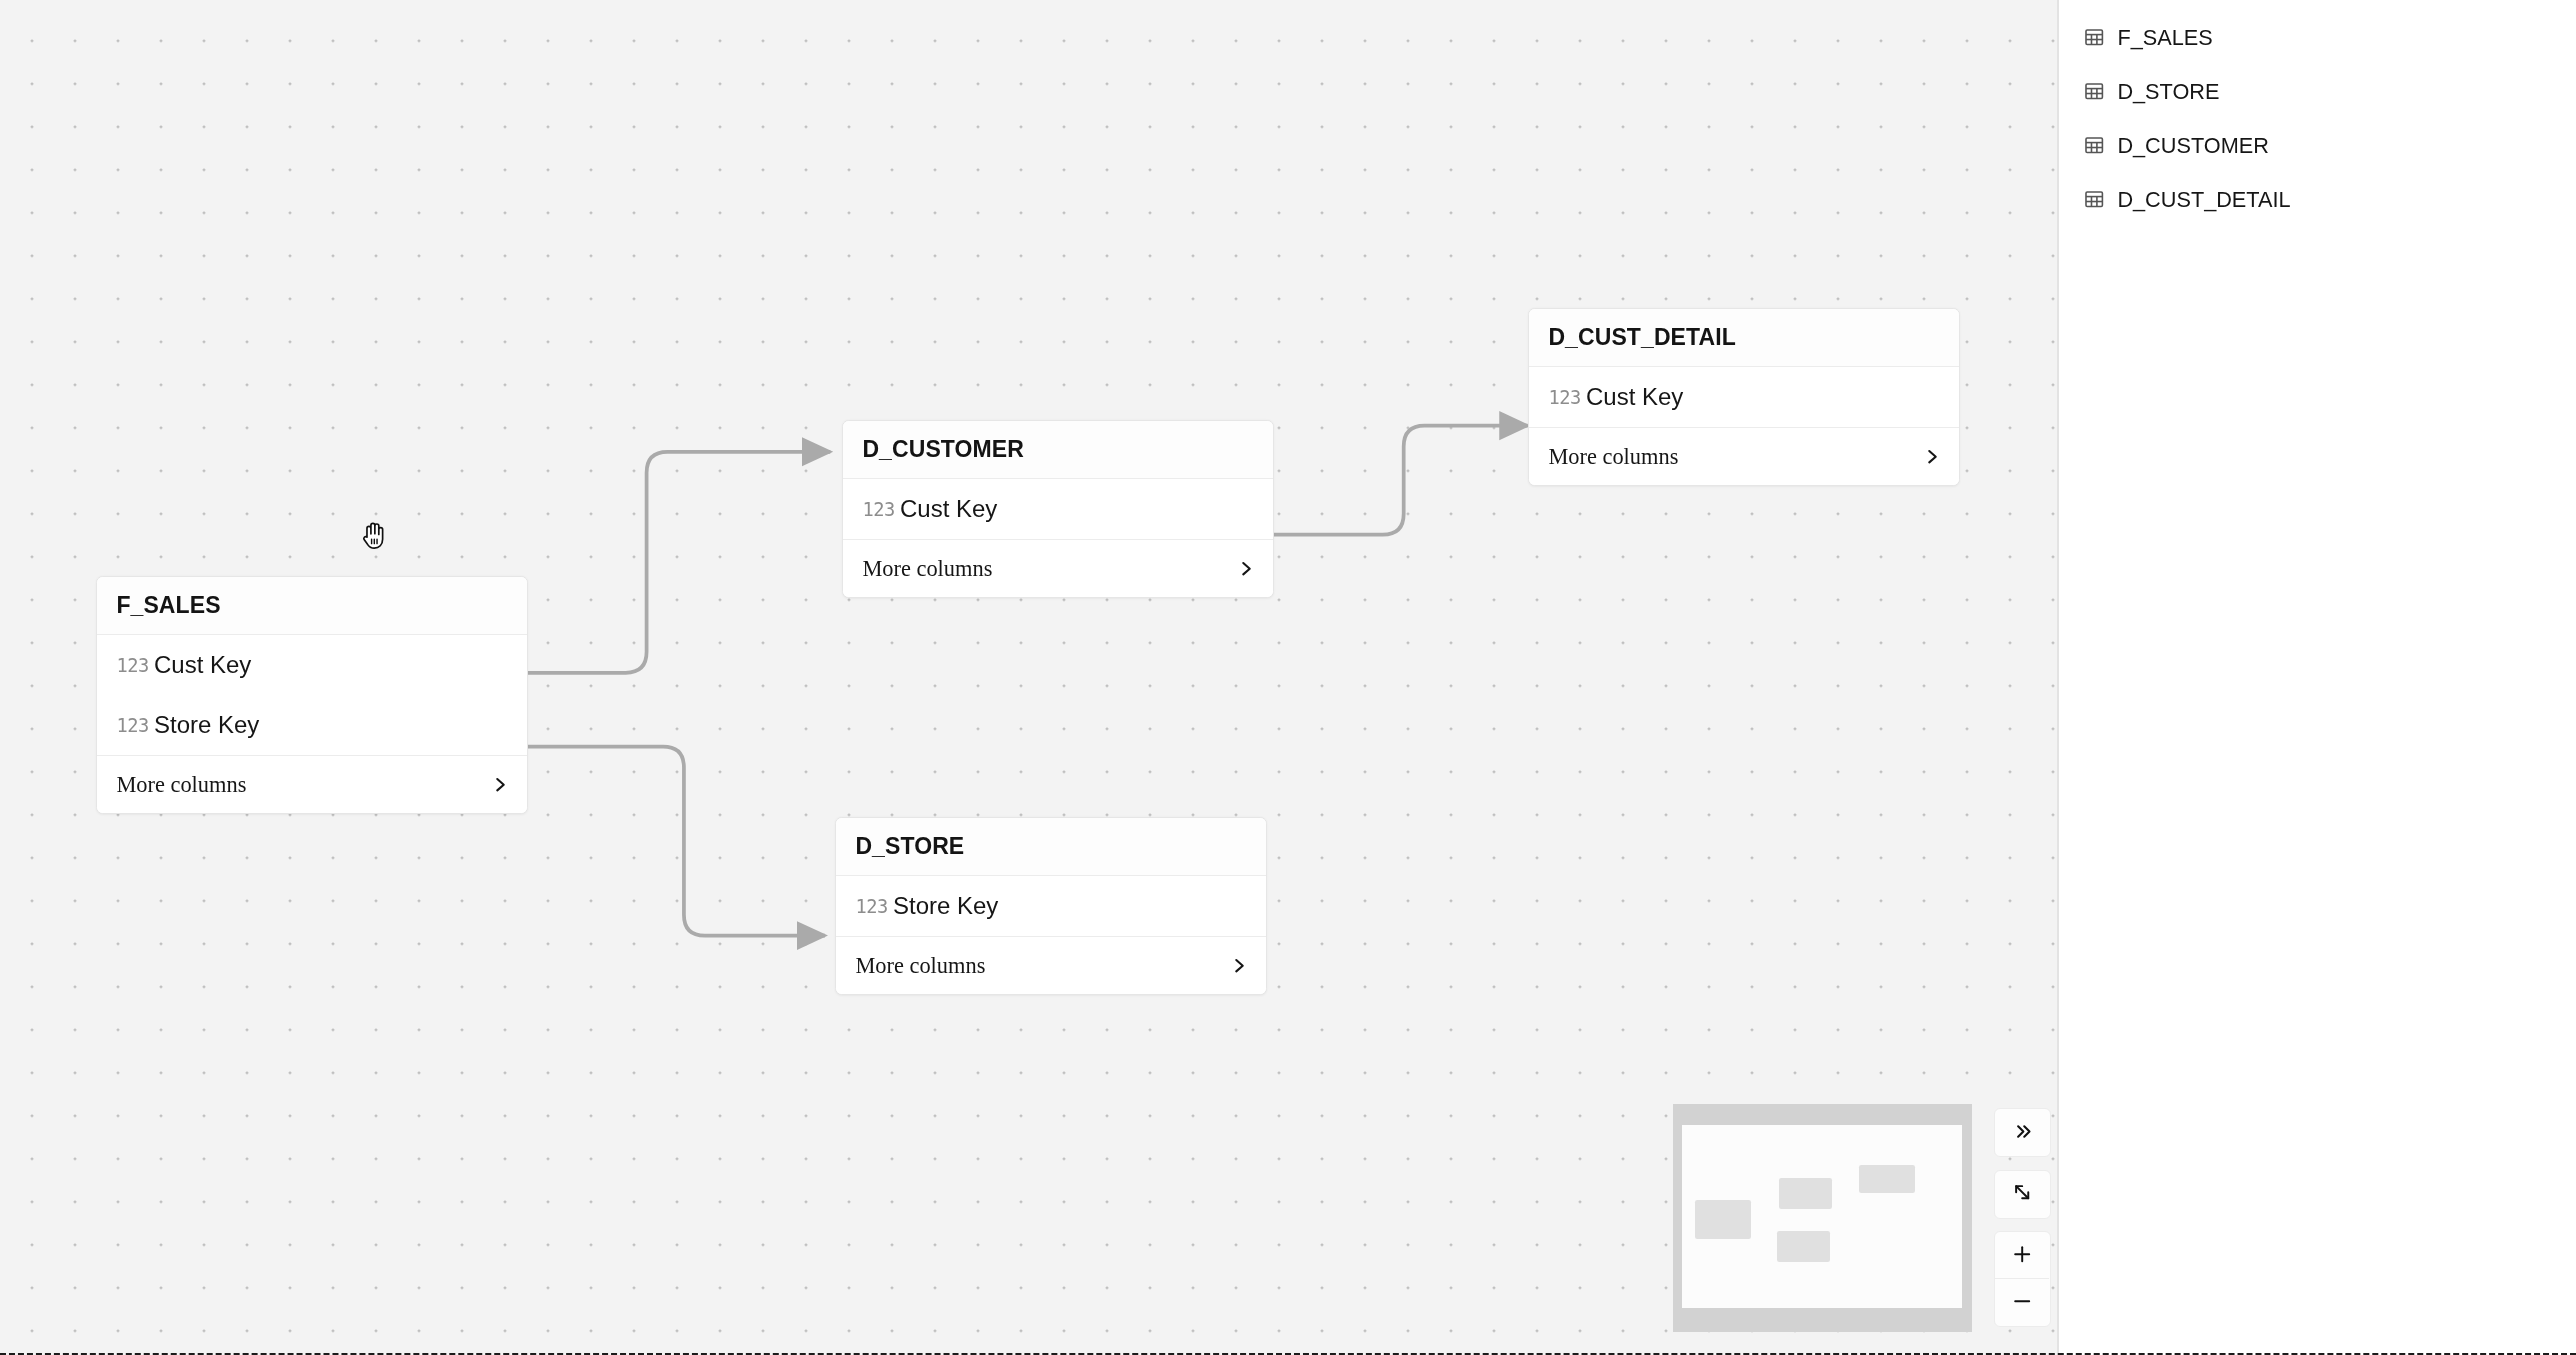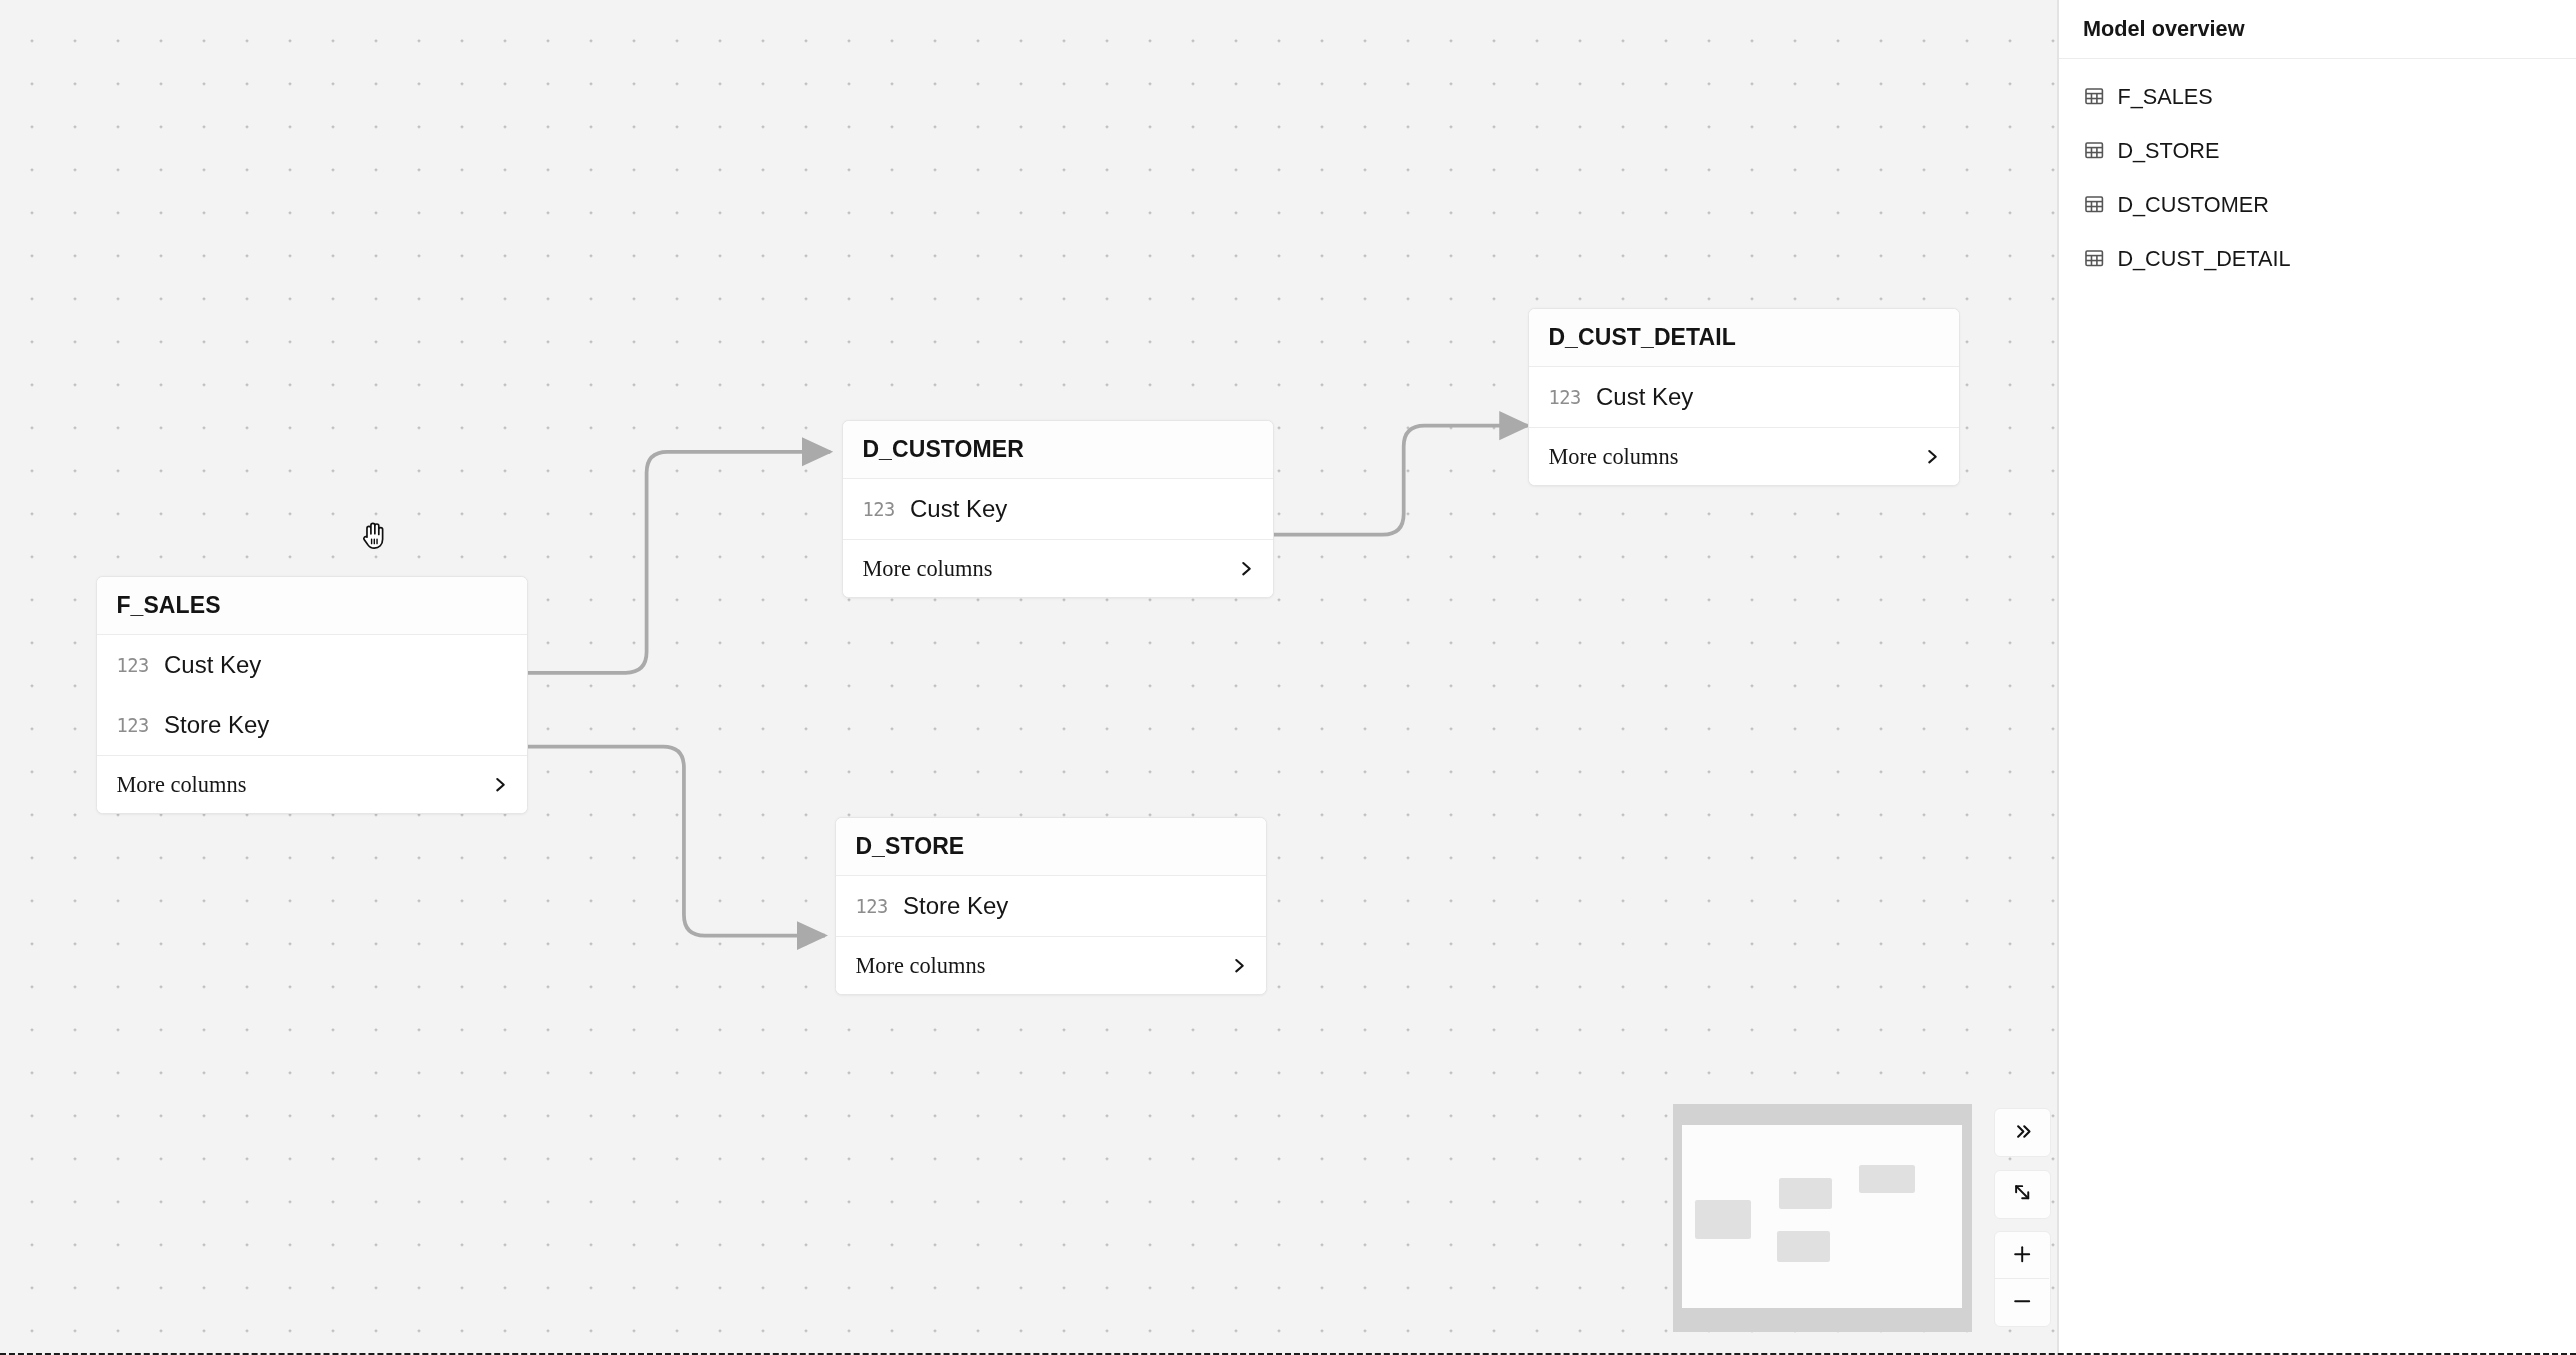--- a/index.html
+++ b/index.html
@@ -100,21 +100,21 @@
     align-items: center;
     height: 60px;
     padding: 0 19.4px;
     box-sizing: border-box;
   }
   .col-type {
     font-family: "DejaVu Sans Mono", monospace;
     font-size: 18.7px;
     color: #8d8d8d;
     letter-spacing: -0.4px;
-    margin-right: 15px;
+    margin-right: 5px;
     white-space: nowrap;
   }
   .col-name {
     font-size: 24px;
     color: #161616;
     white-space: nowrap;
   }
   .node-footer {
     display: flex;
     align-items: center;
@@ -424,23 +424,20 @@
           </span>
         </div>
       </div>
     </div>
 
   </div>
 
   <div id="canvas-right-divider"></div>
 
   <div id="sidebar">
-    <div id="sidebar-header">
-      <span id="sidebar-title">Model overview</span>
-    </div>
     <div id="sidebar-list">
 
       <div class="side-item">
         <span class="side-icon">
           <svg viewBox="0 0 24 24" width="22.4" height="22.4" fill="none" stroke="#555555" stroke-width="1.7">
             <rect x="3.2" y="4.2" width="17.6" height="15.6" rx="1.3"></rect>
             <line x1="3.2" y1="9.2" x2="20.8" y2="9.2"></line>
             <line x1="3.2" y1="14.5" x2="20.8" y2="14.5"></line>
             <line x1="9.1" y1="9.2" x2="9.1" y2="19.8"></line>
             <line x1="14.9" y1="9.2" x2="14.9" y2="19.8"></line>

